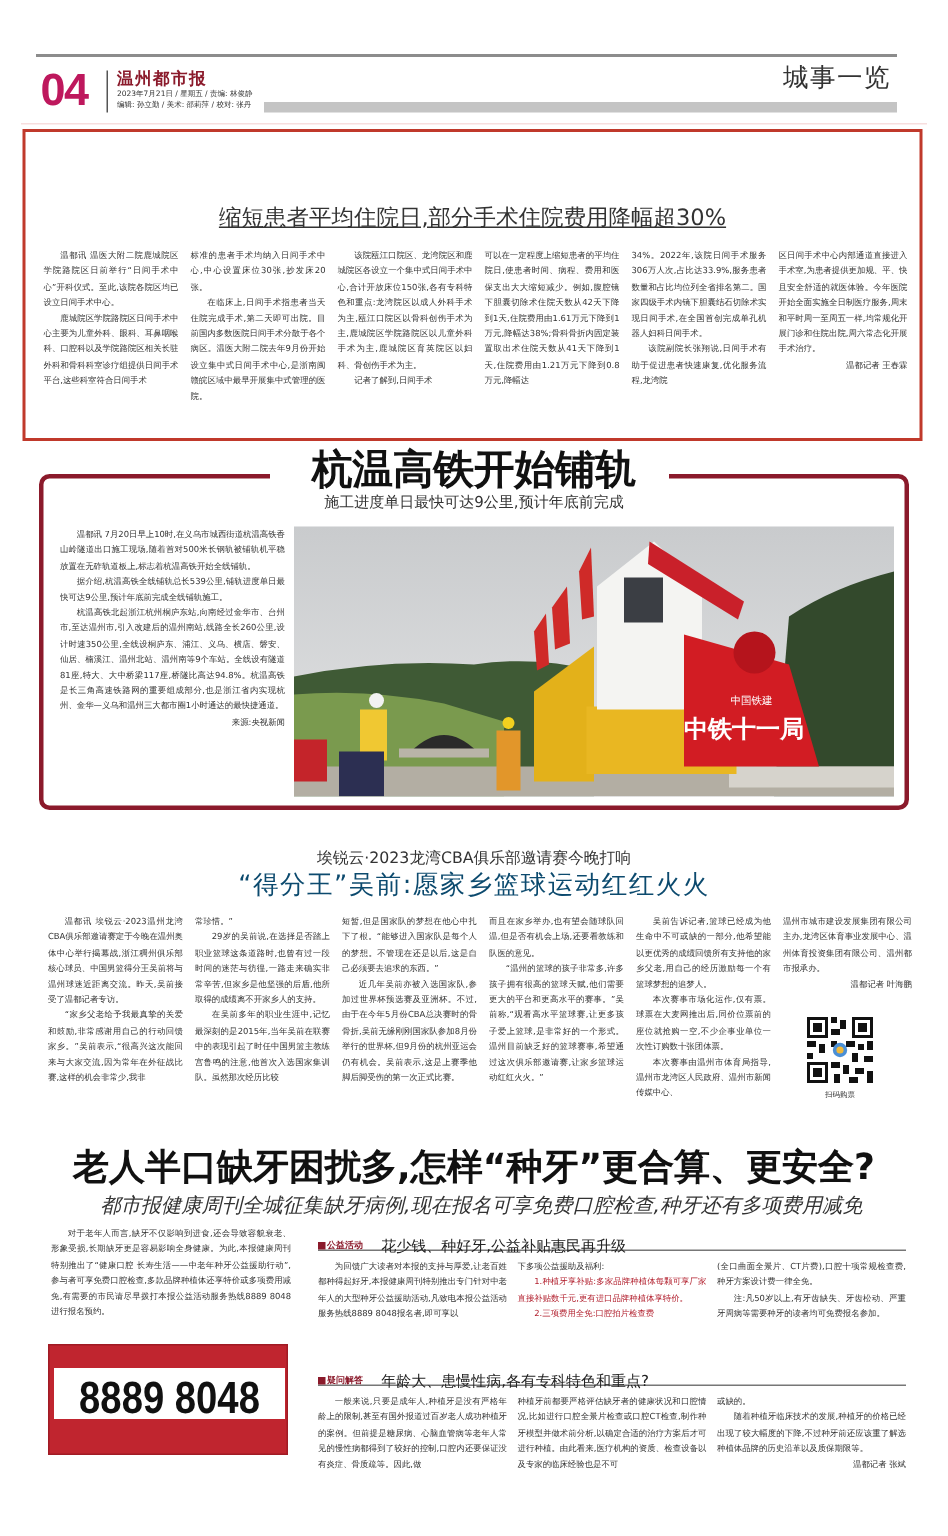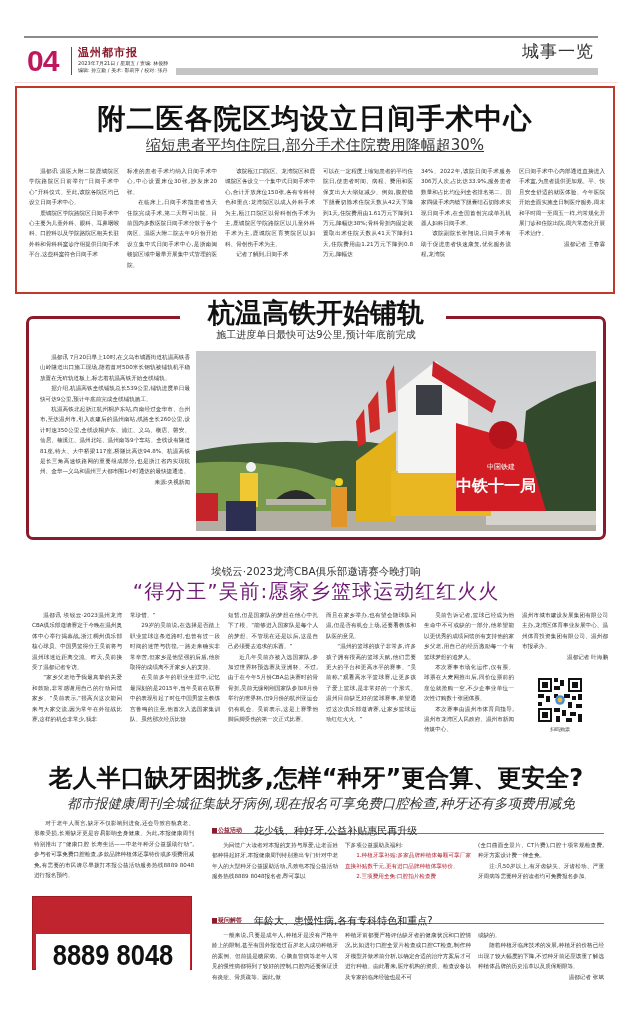--- a/index.html
+++ b/index.html
@@ -29,30 +29,30 @@
 
   
   .frame2 { left: 26px; top: 316px; width: 580px; height: 224px; border: 3px solid #8b1a2b; border-radius: 7px; }
   .frame2-gap { left: 180px; top: 310px; width: 266px; height: 12px; background: #fff; }
   .s2-title { left: 0; top: 295px; width: 632px; text-align: center; font-size: 27px; font-weight: bold; color: #111; letter-spacing: 0px; }
   .s2-sub { left: 0; top: 328px; width: 632px; text-align: center; font-size: 10px; color: #333; }
   .photo { left: 196px; top: 351px; width: 400px; height: 180px; overflow: hidden; background: #cfd2d4; }
 
   
   .s3-kicker { left: 0; top: 565px; width: 632px; text-align: center; font-size: 10.5px; color: #333; }
-  .s3-title { left: 0; top: 578px; width: 632px; text-align: center; font-size: 20px; color: #701a75; letter-spacing: 1px; }
+  .s3-title { left: 0; top: 578px; width: 632px; text-align: center; font-size: 17px; color: #0c4a6e; letter-spacing: 1px; }
   .qr { left: 536px; top: 676px; width: 48px; height: 48px; background: #fff; }
   .qr-caption { left: 534px; top: 726px; width: 52px; text-align: center; font-size: 5px; color: #333; }
 
   
   .s4-title { left: 0; top: 762px; width: 632px; text-align: center; font-size: 24px; font-weight: bold; color: #111; letter-spacing: 0px; }
   .s4-sub { left: 0; top: 795px; width: 575px; text-align: right; font-size: 13.5px; color: #333; font-style: italic; }
   .hotline { left: 32px; top: 896px; width: 160px; height: 74px; background: #c0252f; border: 1px solid #a01b24; }
   .hotline-label { left: 0; top: 2px; width: 160px; text-align: center; color: #fff; font-weight: bold; font-size: 18px; letter-spacing: 2px; }
-  .hotline-num-box { left: 3px; top: 37px; width: 154px; height: 48px; background: #fff; }
+  .hotline-num-box { left: 3px; top: 15px; width: 154px; height: 34px; background: #fff; }
   .hotline-num { left: 0; top: 4px; width: 154px; text-align: center; font-family: "Liberation Sans", sans-serif; font-weight: 900; font-size: 30px; color: #111; letter-spacing: 0px; transform: scaleX(0.85); transform-origin: center; }
 
   .sec-head { height: 14px; border-bottom: 1.5px solid #777; white-space: nowrap; }
   .sec-tag { display: inline-block; font-size: 6px; color: #8b1a2b; font-weight: bold; vertical-align: middle; }
   .sec-tag::before { content: ""; display: inline-block; width: 5px; height: 5px; background: #8b1a2b; margin-right: 1px; vertical-align: middle; }
   .sec-title { display: inline-block; font-size: 10px; color: #222; margin-left: 7px; vertical-align: middle; }
   .hl { color: #b2202e; }
 </style>
 </head>
 <body>
@@ -63,21 +63,20 @@
 <div class="abs masthead">温州都市报</div>
 <div class="abs hdr-meta">
   <div>2023年7月21日 / 星期五 / 责编: 林俊静</div>
   <div>编辑: 孙立勤 / 美术: 邵莉萍 / 校对: 张丹</div>
 </div>
 <div class="abs hdr-gray-bar"></div>
 <div class="abs section-name">城事一览</div>
 <div class="abs hdr-pink-line"></div>
 
 <div class="abs box1">
-  <div class="abs h1 s1-title">附二医各院区均设立日间手术中心</div>
   <div class="abs h1 s1-sub">缩短患者平均住院日,部分手术住院费用降幅超30%</div>
 
   <div class="abs col" style="left:12px; top:78px; width:90px; height:122px;">
     <p>温都讯 温医大附二院鹿城院区学院路院区日前举行“日间手术中心”开科仪式。至此,该院各院区均已设立日间手术中心。</p>
     <p>鹿城院区学院路院区日间手术中心主要为儿童外科、眼科、耳鼻咽喉科、口腔科以及学院路院区相关长驻外科和骨科科室诊疗组提供日间手术平台,这些科室符合日间手术</p>
   </div>
   <div class="abs col" style="left:110px; top:78px; width:90px; height:122px;">
     <p style="text-indent:0">标准的患者手术均纳入日间手术中心,中心设置床位30张,抄发床20张。</p>
     <p>在临床上,日间手术指患者当天住院完成手术,第二天即可出院。目前国内多数医院日间手术分散于各个病区。温医大附二院去年9月份开始设立集中式日间手术中心,是浙南闽赣皖区域中最早开展集中式管理的医院。</p>
   </div>

